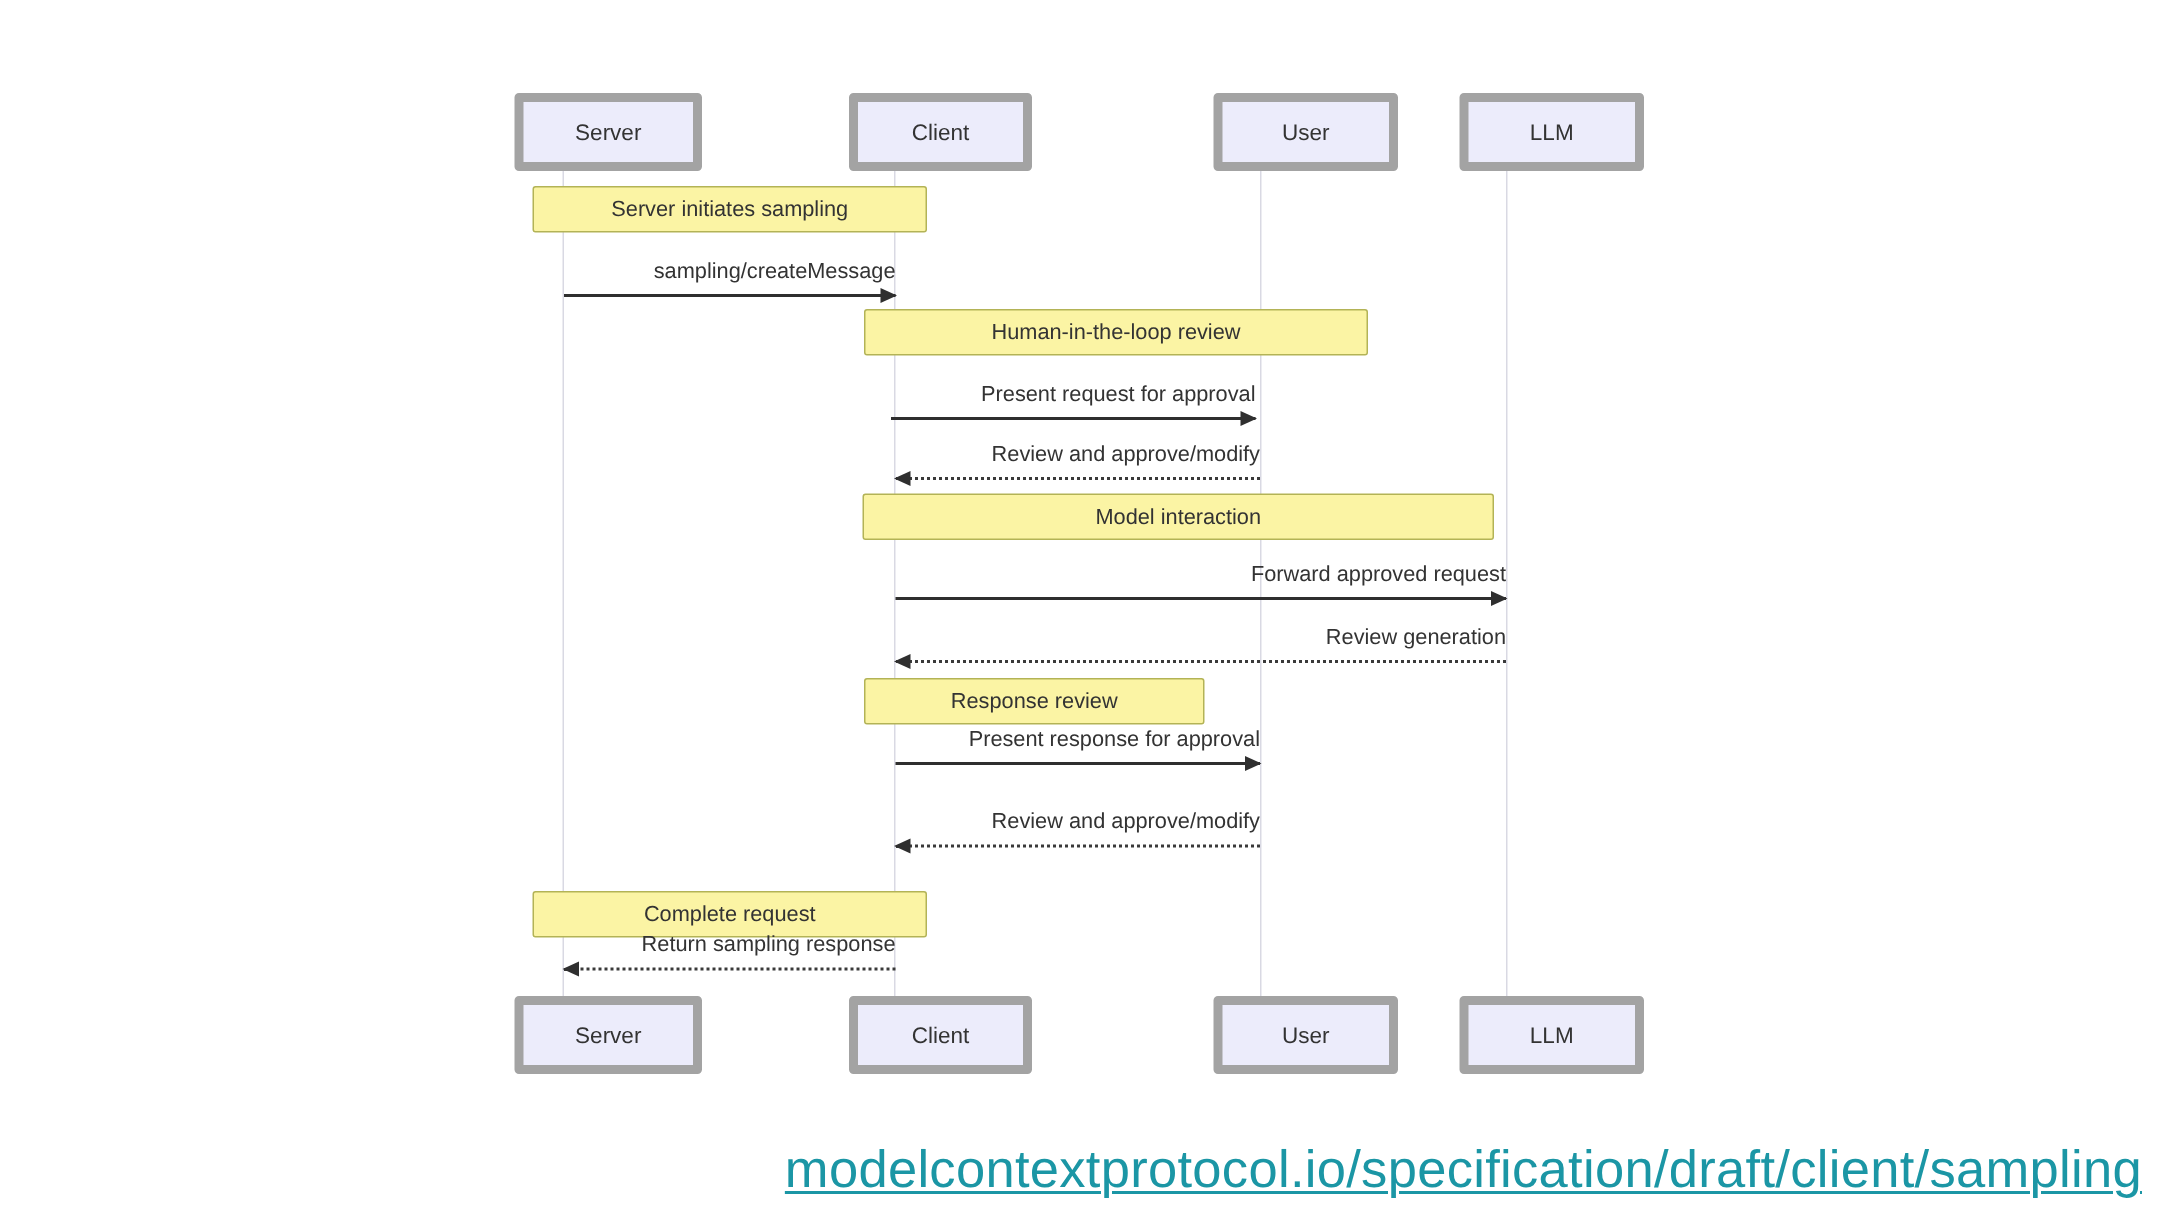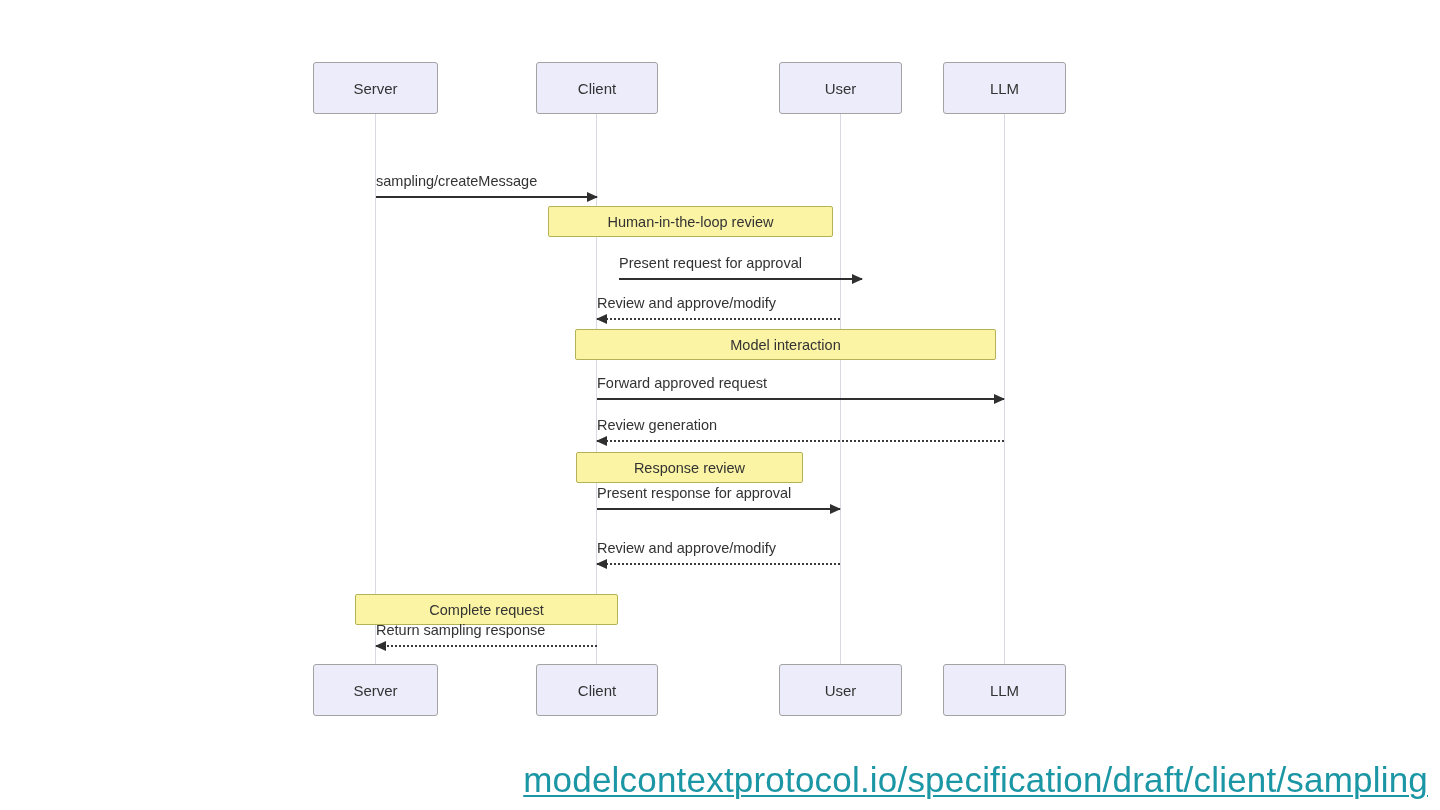--- a/index.html
+++ b/index.html
@@ -4,32 +4,32 @@
 <style>
   * { margin:0; padding:0; box-sizing:border-box; }
   html,body { width:1440px; height:810px; background:#ffffff; overflow:hidden;
               font-family:"Liberation Sans","DejaVu Sans",sans-serif; }
   .canvas { position:relative; width:1440px; height:810px; background:#ffffff; }
 
   
   .lifeline { position:absolute; top:114px; height:550px; width:1px; background:#d9d9e3; }
 
   
-  .actor { position:absolute; height:52px; background:#ececfb; border:1px solid #a3a3a3;
+  .actor { position:absolute; height:52px; background:#ececfb; border:6px solid #a3a3a3;
            border-radius:3px; display:flex; align-items:center; justify-content:center;
-           font-size:15px; color:#333333; }
+           font-size:15px; color:#333333;margin-left:30px; }
 
   
   .note { position:absolute; height:31px; background:#fbf4a4; border:1px solid #b3b356;
           border-radius:2px; display:flex; align-items:center; justify-content:center;
           font-size:14.5px; color:#333333; }
 
   
   .msg { position:absolute; }
-  .msg .label { text-align:left; font-size:14.5px; color:#333333; height:22px; line-height:22px; white-space:nowrap; }
+  .msg .label { text-align:right; font-size:14.5px; color:#333333; height:22px; line-height:22px; white-space:nowrap; }
   .msg .line { position:relative; margin-top:4px; height:0; }
   .msg.solid  .line { border-top:2px solid #2f2f2f; }
   .msg.dashed .line { border-top:2px dotted #3a3a3a; }
   .msg .arrowhead { position:absolute; width:0; height:0; top:-6px;
                     border-top:5px solid transparent; border-bottom:5px solid transparent; }
   .msg.right .arrowhead { right:-1px; border-left:11px solid #2f2f2f; }
   .msg.left  .arrowhead { left:-1px;  border-right:11px solid #2f2f2f; }
 
   
   .footer-link { position:absolute; top:760px; right:12px; font-size:35px; letter-spacing:0.2px;
@@ -52,33 +52,36 @@
   <div class="actor" style="left:536px; top:62px; width:122px">
     <span>Client</span>
   </div>
   <div class="actor" style="left:779px; top:62px; width:123px">
     <span>User</span>
   </div>
   <div class="actor" style="left:943px; top:62px; width:123px">
     <span>LLM</span>
   </div>
 
+  <div class="note" style="left:355px; top:124px; width:263px">
+    <span>Server initiates sampling</span>
+  </div>
 
   <div class="msg solid right" style="left:376px; top:170px; width:221px">
     <div class="label">sampling/createMessage</div>
     <div class="line">
         <div class="arrowhead"></div>
       </div>
   </div>
 
-  <div class="note" style="left:548px; top:206px; width:285px">
+  <div class="note" style="left:576px; top:206px; width:336px">
     <span>Human-in-the-loop review</span>
   </div>
 
-  <div class="msg solid right" style="left:619px; top:252px; width:243px">
+  <div class="msg solid right" style="left:594px; top:252px; width:243px">
     <div class="label">Present request for approval</div>
     <div class="line">
         <div class="arrowhead"></div>
       </div>
   </div>
 
   <div class="msg dashed left" style="left:597px; top:292px; width:243px">
     <div class="label">Review and approve/modify</div>
     <div class="line">
         <div class="arrowhead"></div>

